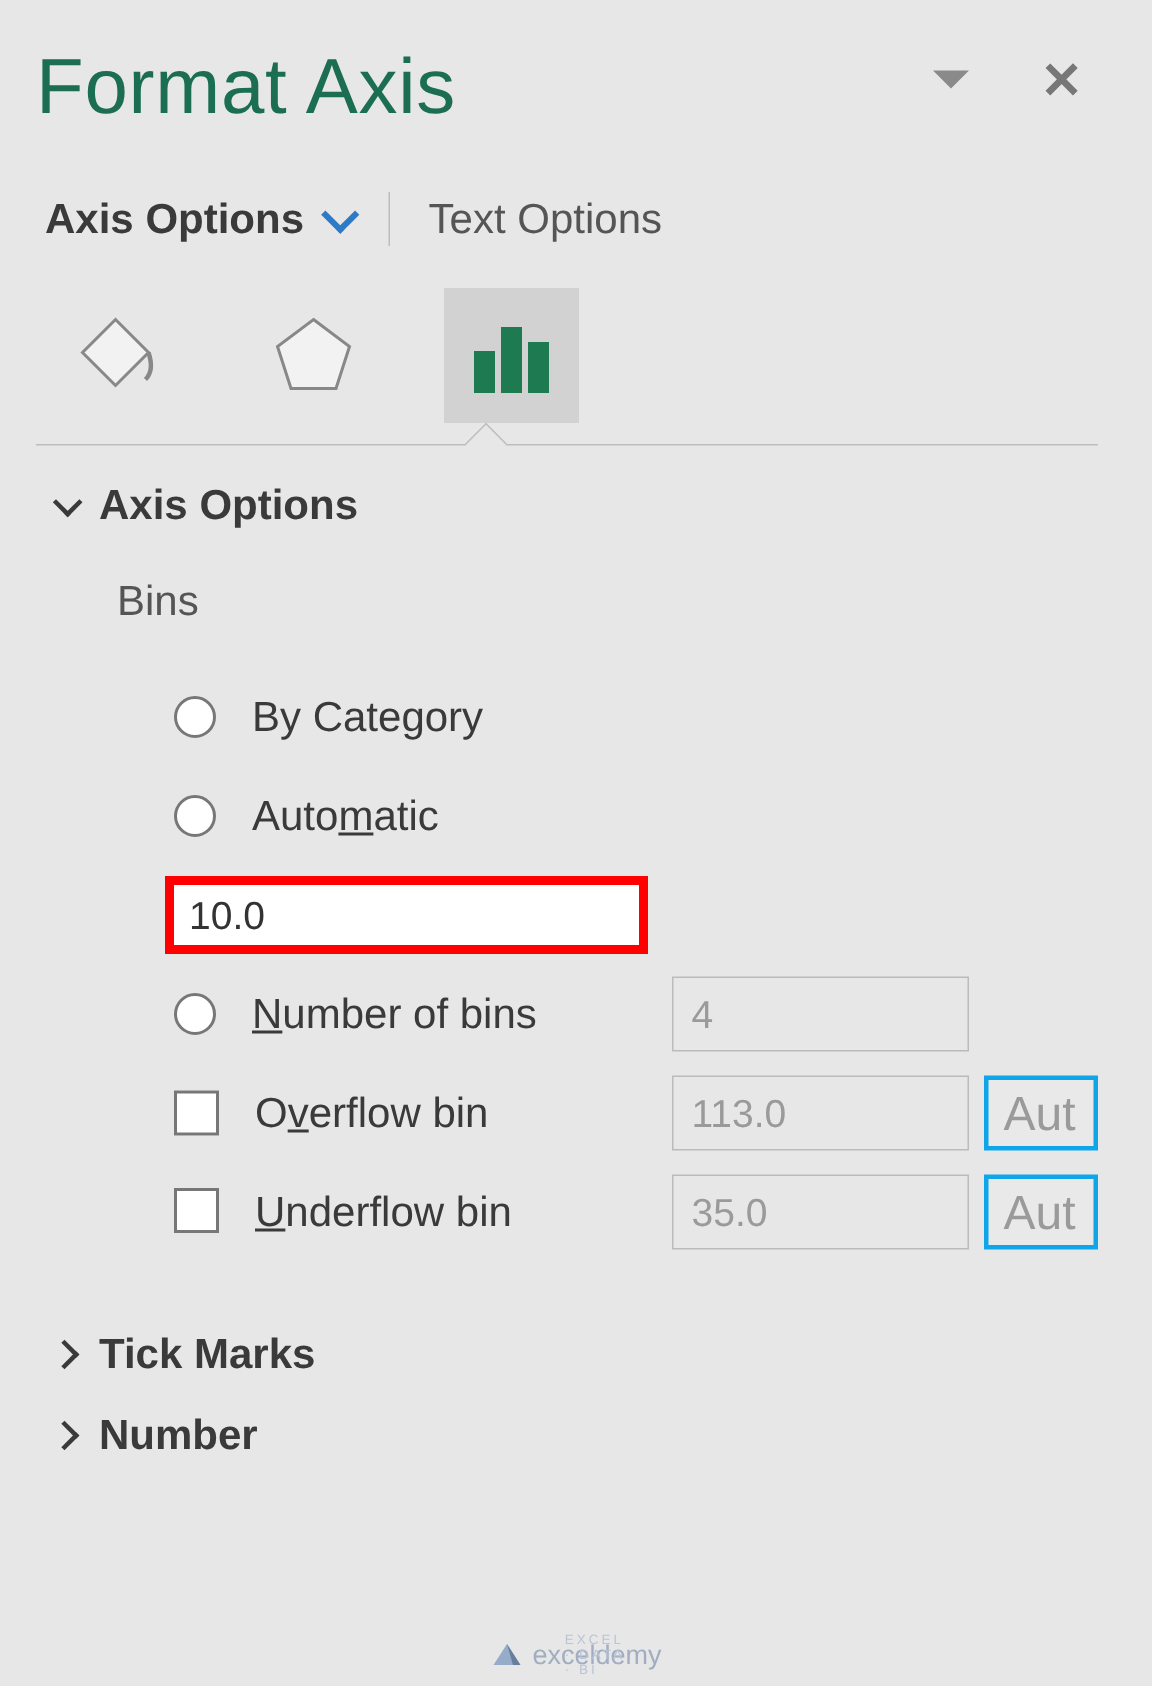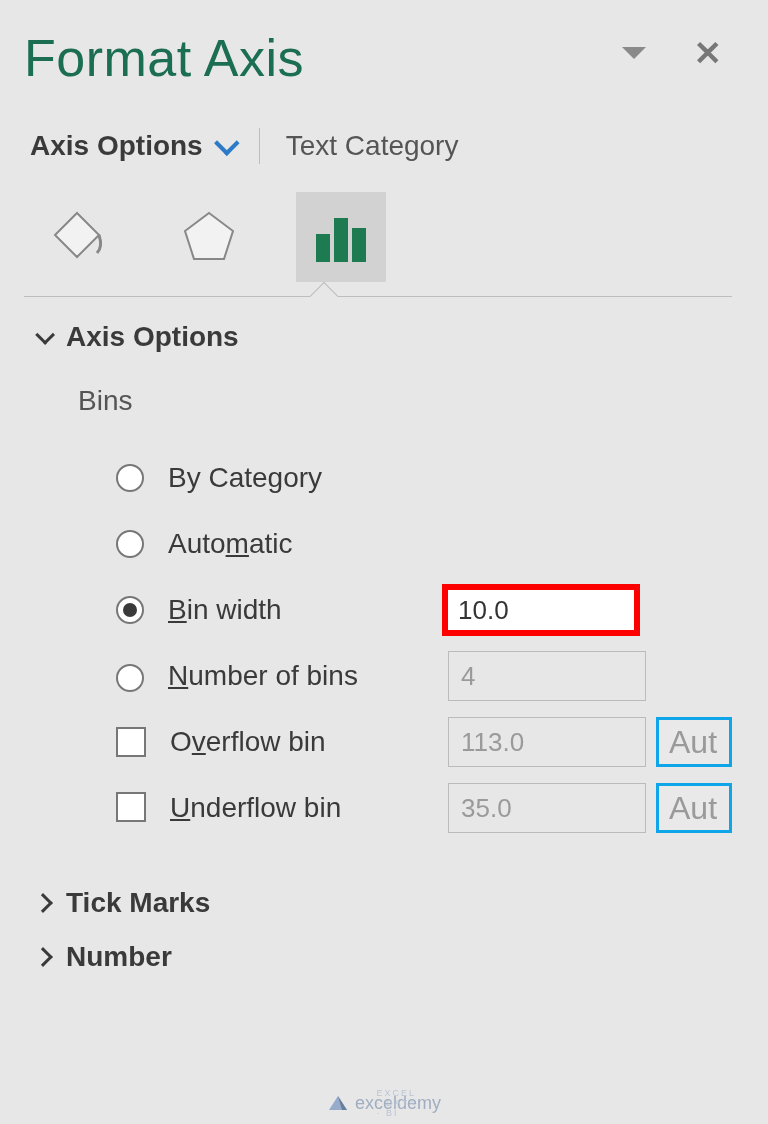--- a/index.html
+++ b/index.html
@@ -260,21 +260,21 @@
       <div class="close-x">✕</div>
     </div>
   </div>
 
   <div class="option-tabs">
     <div class="opt-tab active">
       <span>Axis Options</span>
       <span class="chevron-down"></span>
     </div>
     <div class="divider-vert"></div>
-    <div class="opt-tab inactive">Text Category</div>
+    <div class="opt-tab inactive">Text Options</div>
   </div>
 
   <div class="icon-row">
     <div class="icon-btn">
       <svg width="60" height="60" viewBox="0 0 60 60">
         <polygon points="30,6 52,28 30,50 8,28" fill="#f2f2f2" stroke="#888" stroke-width="2"></polygon>
         <path d="M52 28 Q56 40 50 46" fill="none" stroke="#888" stroke-width="3"></path>
       </svg>
     </div>
     <div class="icon-btn">
@@ -308,30 +308,26 @@
       <div class="radio-row">
         <div class="radio"></div>
         <span class="label">By Category</span>
       </div>
       <div class="radio-row">
         <div class="radio"></div>
         <span class="label"><span>Auto</span><span class="underline-letter">m</span><span>atic</span></span>
       </div>
 
       <div class="row-with-field">
-        <div style="display:flex;align-items:center;">
-          <div class="radio checked"></div>
-          <span class="label"><span class="underline-letter">B</span><span>in width</span></span>
-        </div>
         <input class="input highlight" value="10.0" style="">
         <div></div>
       </div>
 
       <div class="row-with-field">
-        <div style="display:flex;align-items:flex-end;">
+        <div style="display:flex;align-items:center;">
           <div class="radio"></div>
           <span class="label"><span class="underline-letter">N</span><span>umber of bins</span></span>
         </div>
         <input class="input disabled" disabled="" value="4" style="">
         <div></div>
       </div>
 
       <div class="row-with-field" style="margin-left:-52px; grid-template-columns: 1fr 198px 76px;">
         <div style="display:flex;align-items:center; margin-left:52px;">
           <div class="checkbox"></div>

